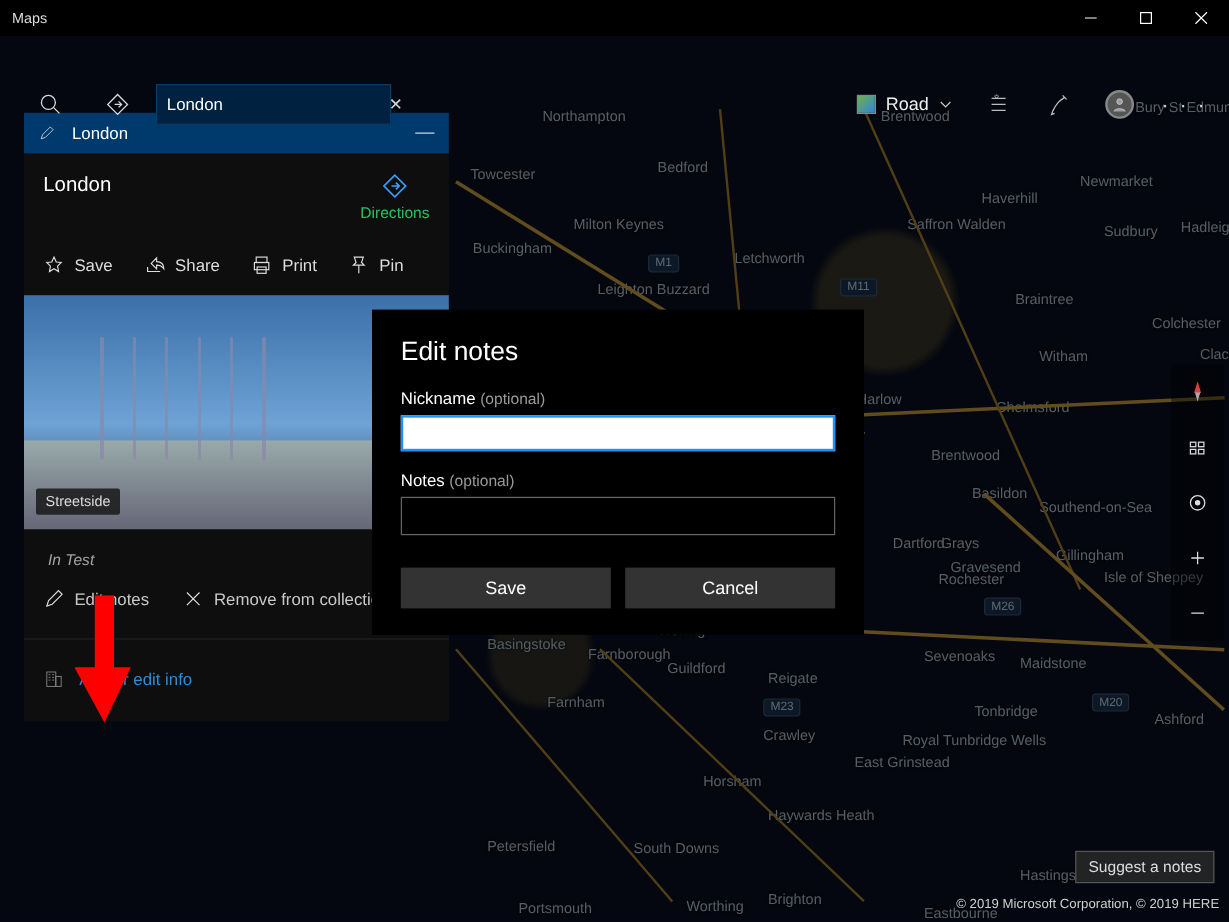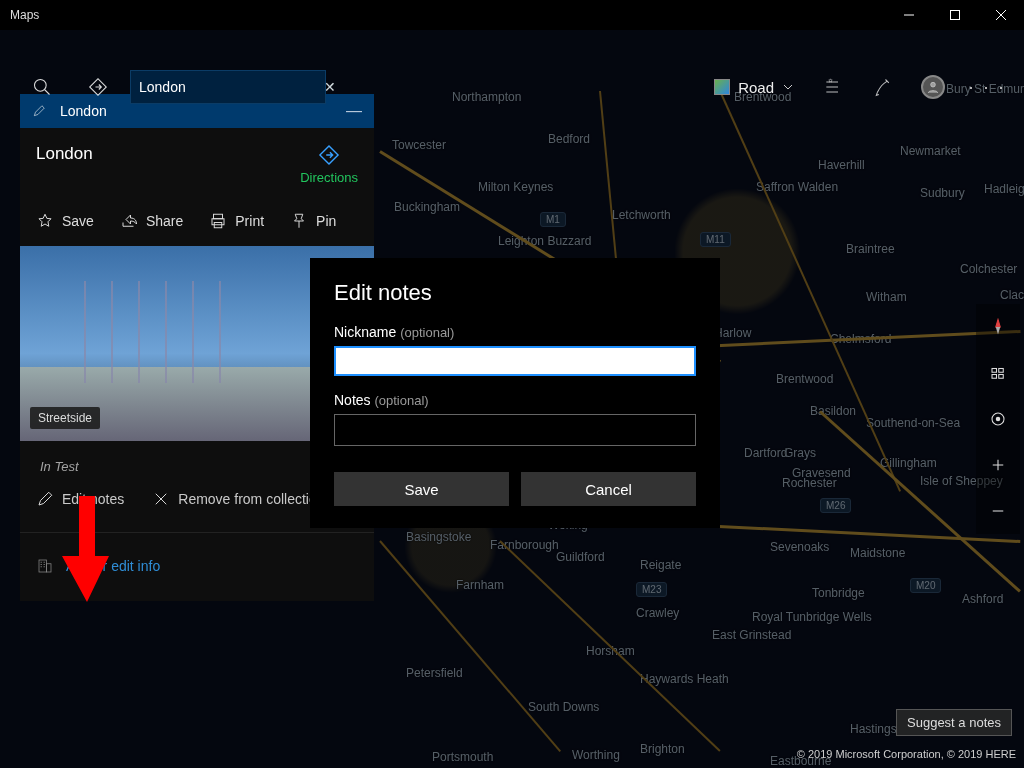--- a/index.html
+++ b/index.html
@@ -167,21 +167,21 @@
 Sheppey</div>
       <div class="map-label" style="left: 850px; top: 516px;">Maidstone</div>
       <div class="map-label" style="left: 770px; top: 510px;">Sevenoaks</div>
       <div class="map-label" style="left: 764px; top: 556px; margin-left: 48px;">Tonbridge</div>
       <div class="map-label" style="left: 752px; top: 580px;">Royal Tunbridge Wells</div>
       <div class="map-label" style="left: 962px; top: 562px;">Ashford</div>
       <div class="map-label" style="left: 636px; top: 576px;">Crawley</div>
       <div class="map-label" style="left: 712px; top: 598px;">East Grinstead</div>
       <div class="map-label" style="left: 586px; top: 614px;">Horsham</div>
       <div class="map-label" style="left: 640px; top: 642px;">Haywards Heath</div>
-      <div class="map-label" style="left: 406px; top: 636px; text-align: center;">Petersfield</div>
+      <div class="map-label" style="left: 406px; top: 668px; text-align: center;">Petersfield</div>
       <div class="map-label" style="left: 528px; top: 670px;">South Downs</div>
       <div class="map-label" style="left: 640px; top: 712px;">Brighton</div>
       <div class="map-label" style="left: 572px; top: 718px;">Worthing</div>
       <div class="map-label" style="left: 432px; top: 720px;">Portsmouth</div>
       <div class="map-label" style="left: 770px; top: 724px;">Eastbourne</div>
       <div class="map-label" style="left: 850px; top: 692px;">Hastings</div>
       <div class="map-label" style="left: 548px; top: 488px;">Woking</div>
       <div class="map-label" style="left: 556px; top: 520px;">Guildford</div>
       <div class="map-label" style="left: 640px; top: 528px;">Reigate</div>
       <div class="map-label" style="left: 406px; top: 500px;">Basingstoke</div>

